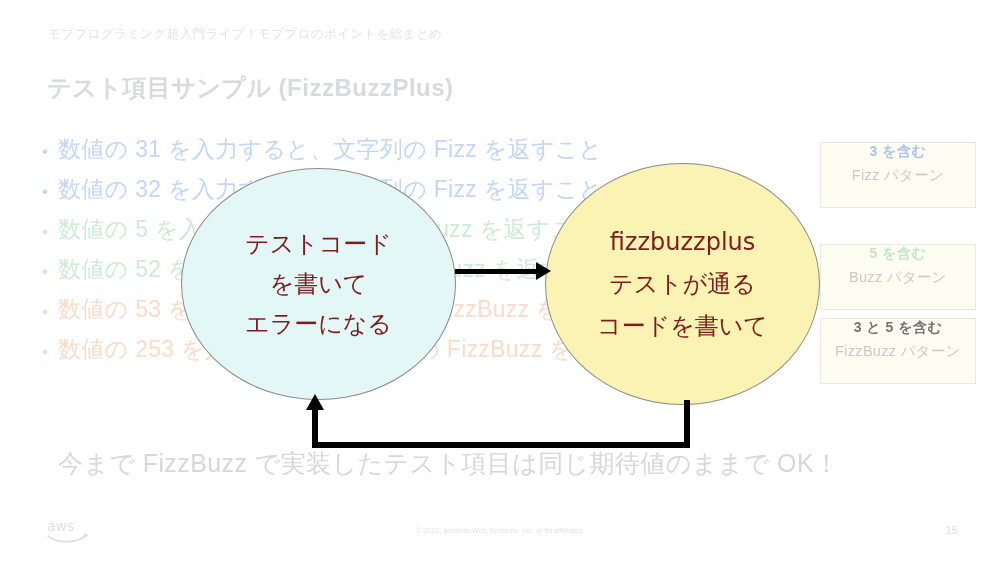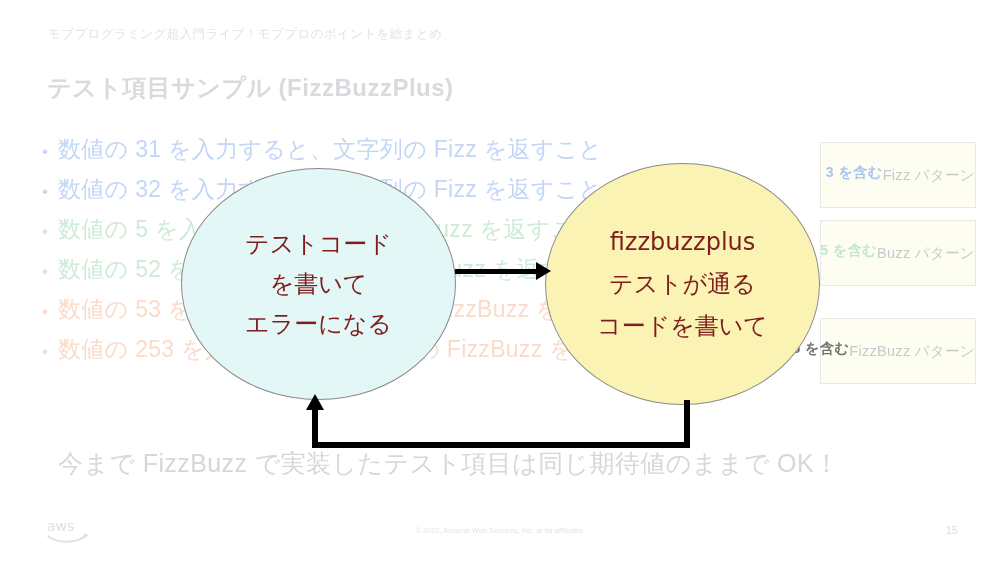--- a/index.html
+++ b/index.html
@@ -70,26 +70,26 @@
 
   
   .pattern-box {
     position: absolute;
     width: 156px;
     height: 66px;
     background: #fdfdf2;
     border: 1px solid #e9e9e4;
     box-sizing: border-box;
     display: flex;
-    flex-direction: row;
+    flex-direction: column;
     align-items: center;
-    justify-content: flex-end;
+    justify-content: flex-start;
   }
   #pbox0 { left: 820px; top: 142px; }
-  #pbox1 { left: 820px; top: 220px; }
+  #pbox1 { left: 820px; top: 244px; }
   #pbox2 { left: 820px; top: 318px; }
   .pattern-box .p-head {
     font-size: 14px;
     font-weight: bold;
     letter-spacing: 0.5px;
     margin-bottom: 5px;
     white-space: nowrap;
   }
   .pattern-box .p-sub {
     font-size: 14.5px;

